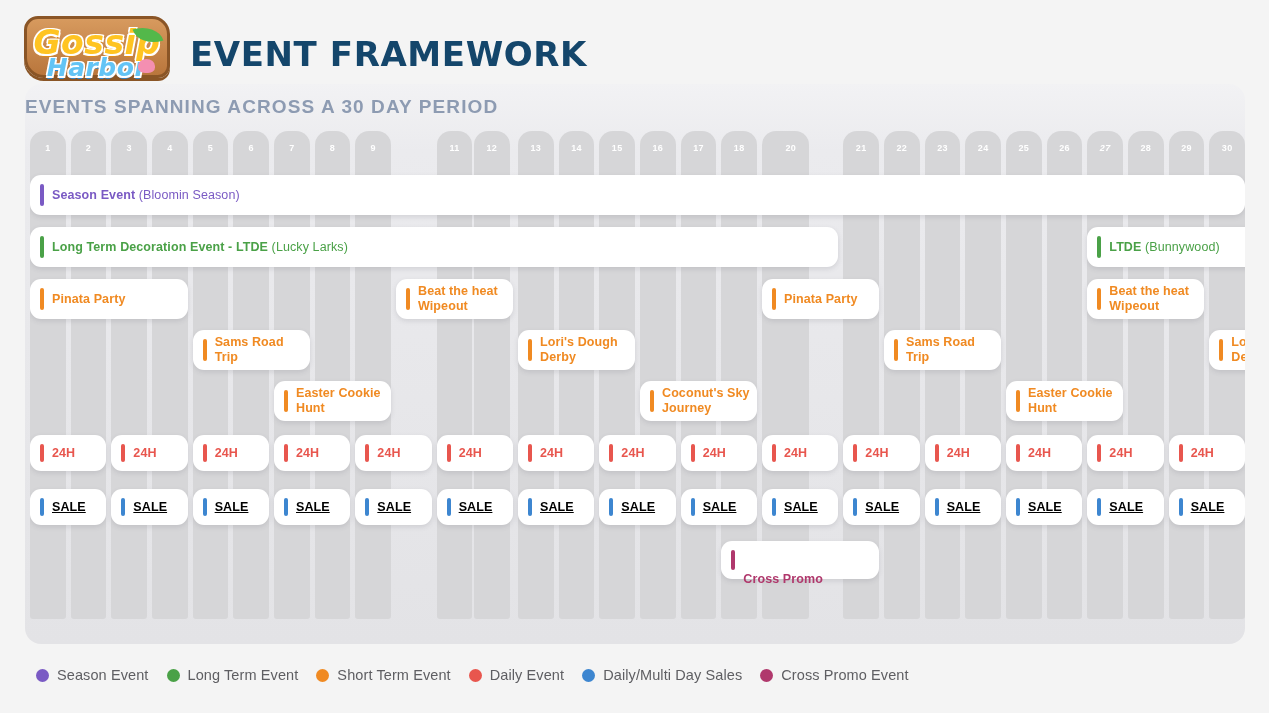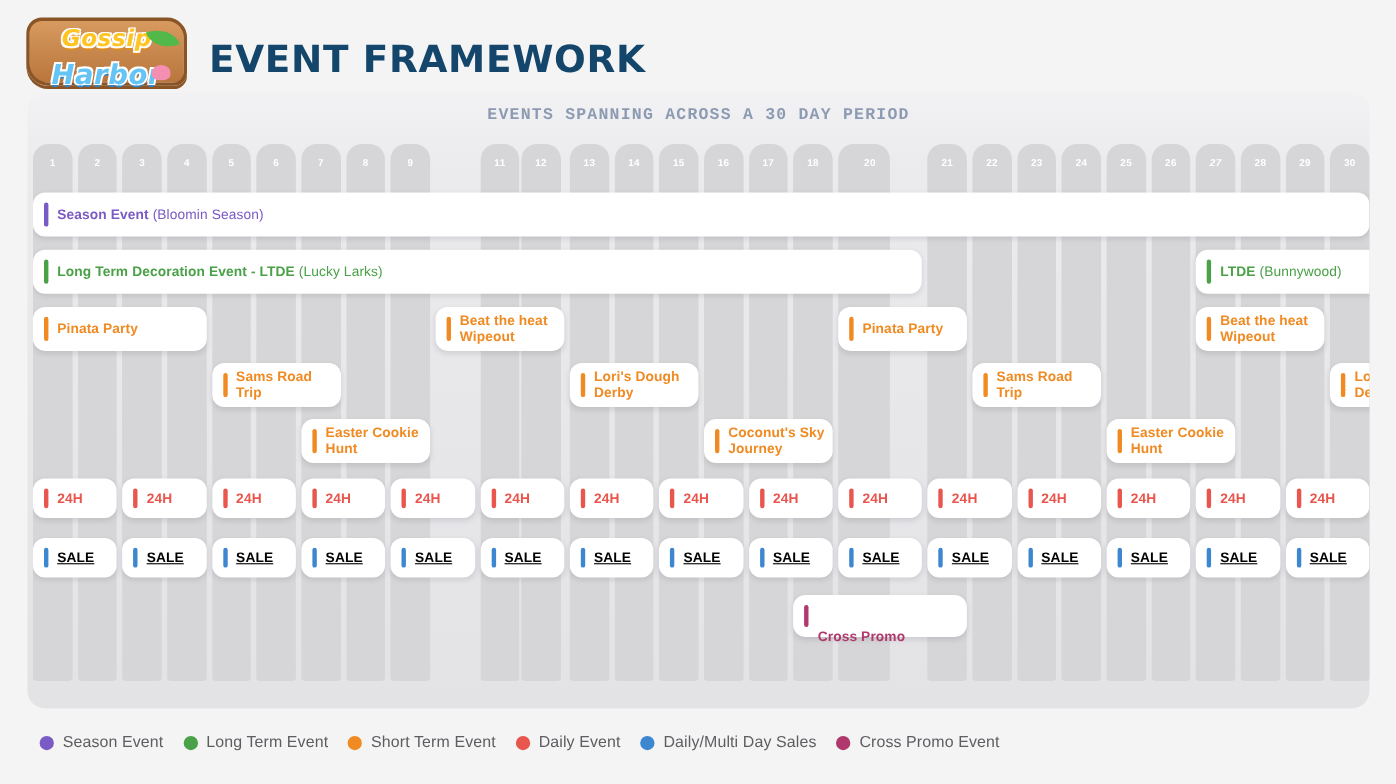--- a/index.html
+++ b/index.html
@@ -18,21 +18,21 @@
     position: absolute; left: 2px; top: 8px; width: 146px; height: 62px;
     background: linear-gradient(#d79a5e, #b9763c);
     border: 3px solid #8a5526; border-radius: 14px 18px 12px 20px;
     box-shadow: 0 3px 0 #8a5526;
   }
   .logo-word1, .logo-word2 {
     position: absolute; width: 100%; text-align: center;
     font-weight: 800; font-style: italic; letter-spacing: .5px;
     font-family: "DejaVu Sans", sans-serif;
   }
-  .logo-word1 { top: 4px; font-size: 21px; color: #ffc422;
+  .logo-word1 { top: 4px; font-size: 33px; color: #ffc422;
     text-shadow: -1.5px -1.5px 0 #fff,1.5px -1.5px 0 #fff,-1.5px 1.5px 0 #fff,1.5px 1.5px 0 #fff, 0 3px 0 #e08b16; }
   .logo-word2 { top: 34px; font-size: 25px; color: #63c4f5;
     text-shadow: -1.5px -1.5px 0 #fff,1.5px -1.5px 0 #fff,-1.5px 1.5px 0 #fff,1.5px 1.5px 0 #fff, 0 3px 0 #2f84c9; }
   .logo-leaf { position: absolute; right: 6px; top: 6px; width: 26px; height: 20px;
     background: #53b84a; border-radius: 0 100% 0 100%; transform: rotate(-18deg); }
   .logo-shell { position: absolute; right: 12px; bottom: 2px; width: 17px; height: 14px;
     background: #f48fb1; border-radius: 50% 50% 40% 40%; }
 
   .page-title {
     position: absolute; left: 190px; top: 34px;
@@ -40,23 +40,23 @@
     color: #14466b; font-family: "DejaVu Sans", sans-serif;
   }
 
   
   .board {
     position: absolute; left: 25px; top: 84px; width: 1220px; height: 560px;
     background: linear-gradient(180deg,#f2f2f4 0%, #ebebee 12%, #e3e3e6 100%);
     border-radius: 16px;
   }
   .board-subtitle {
-    position: absolute; left: 0; top: 12px; width: 1220px; text-align: center;
-    font-size: 15px; font-weight: 700; letter-spacing: 1.1px; color: #8d9bb2;
-    font-family: Liberation Mono, monospace;
+    position: absolute; left: 0; top: 12px; width: 1220px; text-align: left;
+    font-size: 19px; font-weight: 700; letter-spacing: 1.1px; color: #8d9bb2;
+    font-family: Liberation Sans, sans-serif;
   }
 
   
   .grid { position: absolute; left: 5px; top: 47px; width: 1215px; height: 488px; }
   .day-col {
     position: absolute; top: 0; height: 488px;
     background: #d6d6d8; border-radius: 14px 14px 3px 3px;
   }
   .day-num {
     position: absolute; top: 12px; left: 0; width: 100%; text-align: center;

